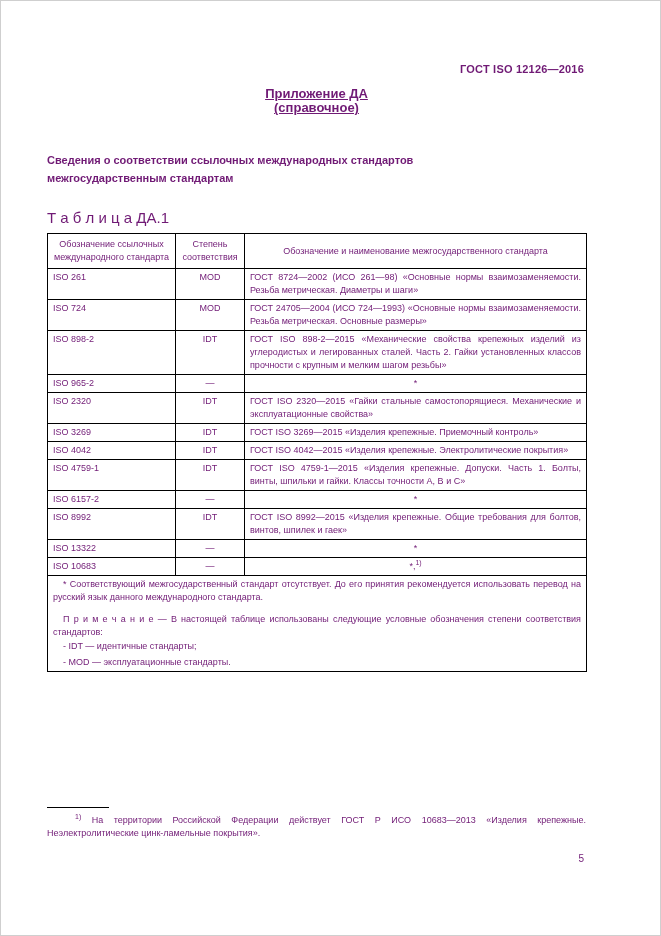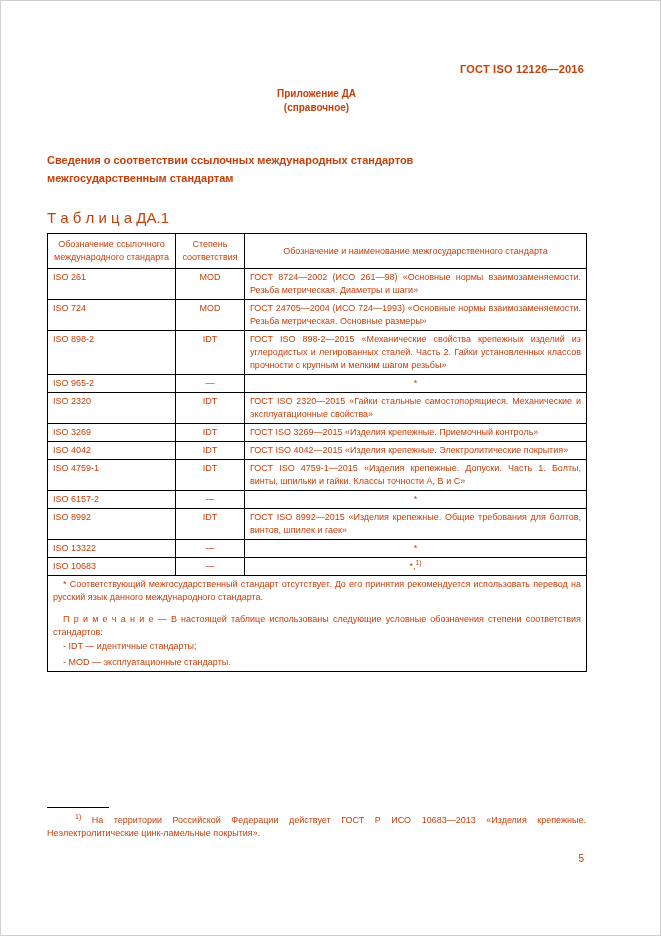--- a/index.html
+++ b/index.html
@@ -2,34 +2,34 @@
 <html><head>
 <meta charset="utf-8">
 <style>
   html,body { margin:0; padding:0; background:#ffffff; }
   .page {
     position:relative;
     width:659px; height:934px;
     background:#ffffff;
     border:1px solid #cfcfcf;
     font-family:"Liberation Sans", sans-serif;
-    color:#c2410c;
+    color:#701a75;
     overflow:hidden;
     box-sizing:content-box;
   }
   .doc-header {
     padding-top:62px;
     margin-right:76px;
     text-align:right;
     font-size:11px;
     font-weight:bold;
     letter-spacing:0.2px;
   }
   .content { margin-left:46px; width:539px; }
-  .appendix-block { margin-top:12px; text-align:center; font-weight:bold; font-size:10px; line-height:14px; }
+  .appendix-block { margin-top:12px; text-align:center; font-weight:bold; font-size:13px; line-height:14px;text-decoration:underline; }
   .main-title { margin-top:36px; text-align:left; font-weight:bold; font-size:11px; line-height:18px; }
   .table-label { margin-top:22px; font-size:15px; }
   table.std {
     margin-top:7px;
     width:539px;
     border-collapse:collapse;
     font-size:9px;
     line-height:13px;
     table-layout:fixed;
   }
@@ -84,21 +84,21 @@
     <div class="table-label">Т а б л и ц а  ДА.1</div>
 
     <table class="std">
       <colgroup>
           <col class="c1">
           <col class="c2">
           <col class="c3">
         </colgroup>
       <thead>
         <tr>
-          <th>Обозначение ссылочного международного стандарта</th>
+          <th>Обозначение ссылочных международного стандарта</th>
           <th>Степень соответствия</th>
           <th>Обозначение и наименование межгосударственного стандарта</th>
         </tr>
       </thead>
       <tbody>
           <tr>
             <td class="c-iso">ISO 261</td>
             <td class="c-degree">MOD</td>
             <td class="c-gost">ГОСТ 8724—2002 (ИСО 261—98)  «Основные нормы взаимозаменяемости. Резьба метрическая. Диаметры и шаги»</td>
           </tr>

